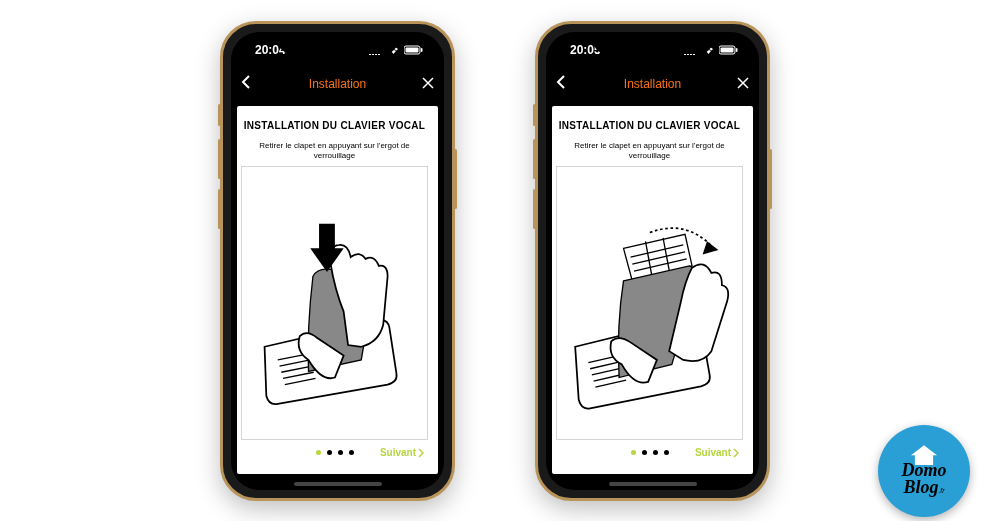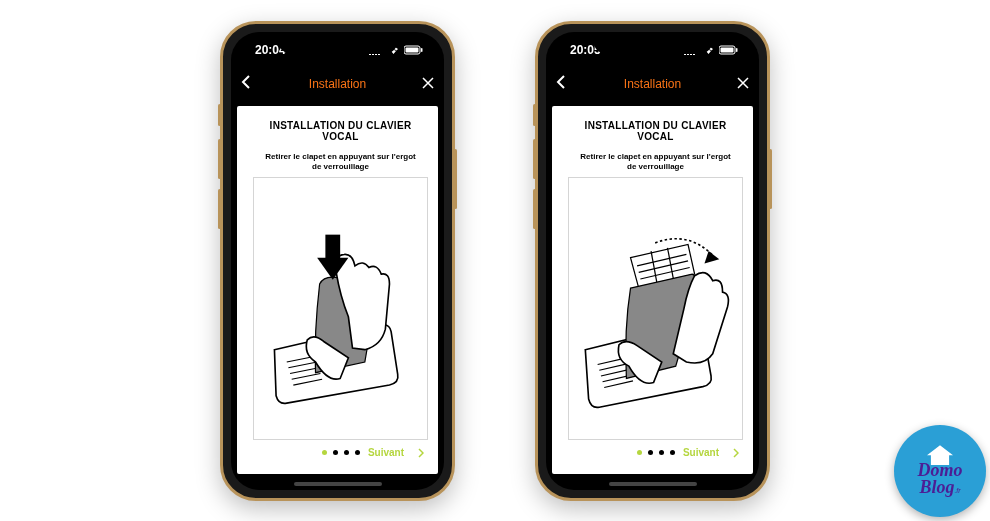--- a/index.html
+++ b/index.html
@@ -84,34 +84,34 @@
       position: absolute; right: 10px; top: 8px;
       color: #fff; font-size: 14px; cursor: pointer;
     }
     .content {
       background: #fff;
       margin: 6px;
       border-radius: 2px;
       height: calc(100% - 90px);
       display: flex;
       flex-direction: column;
-      padding: 14px 10px 8px 16px;
+      padding: 14px 10px 8px 4px;
       justify-content: flex-end;
     }
     .heading {
       font-size: 10px;
       font-weight: 700;
       text-align: center;
       letter-spacing: 0.3px;
       color: #000;
       margin-bottom: 10px;
     }
     .instruction {
       font-size: 8px;
-      font-weight: 700;
+      font-weight: 400;
       text-align: center;
       color: #000;
       line-height: 1.3;
       margin-bottom: 5px;
       padding: 0 10px;
     }
     .illustration {
       flex: 1;
       border: 1px solid #d5d5d5;
       background: #fff;
@@ -139,45 +139,45 @@
     .dot { width: 5px; height: 5px; border-radius: 50%; background: #000; }
     .dot.active { background: #b5d63f; }
     .next-btn {
       margin-left: auto;
       color: #b5d63f;
       font-size: 10px;
       font-weight: 600;
       cursor: pointer;
       display: flex;
       align-items: center;
-      gap: 14px;
+      gap: 2px;
     }
     .home-indicator {
       position: absolute;
       bottom: 4px;
       left: 50%;
       transform: translateX(-50%);
       width: 88px;
       height: 4px;
       background: #444;
       border-radius: 3px;
     }
     .logo-badge {
       position: absolute;
-      right: 4px;
+      right: 20px;
       bottom: 4px;
       width: 92px;
       height: 92px;
       background: #2a9fd6;
       border-radius: 50%;
       display: flex;
       flex-direction: column;
       align-items: center;
       justify-content: center;
-      color: #4c1d95;
+      color: #000000;
       box-shadow: 0 3px 10px rgba(0,0,0,0.3);
     }
     .logo-house {
       width: 26px; height: 20px;
       background: #fff;
       clip-path: polygon(50% 0, 100% 50%, 85% 50%, 85% 100%, 15% 100%, 15% 50%, 0 50%);
       margin-bottom: -2px;
     }
     .logo-text { font-family: cursive; font-size: 18px; font-style: italic; line-height: 0.85; font-weight: bold; }
     .logo-sub { font-size: 7px; font-style: italic; }

